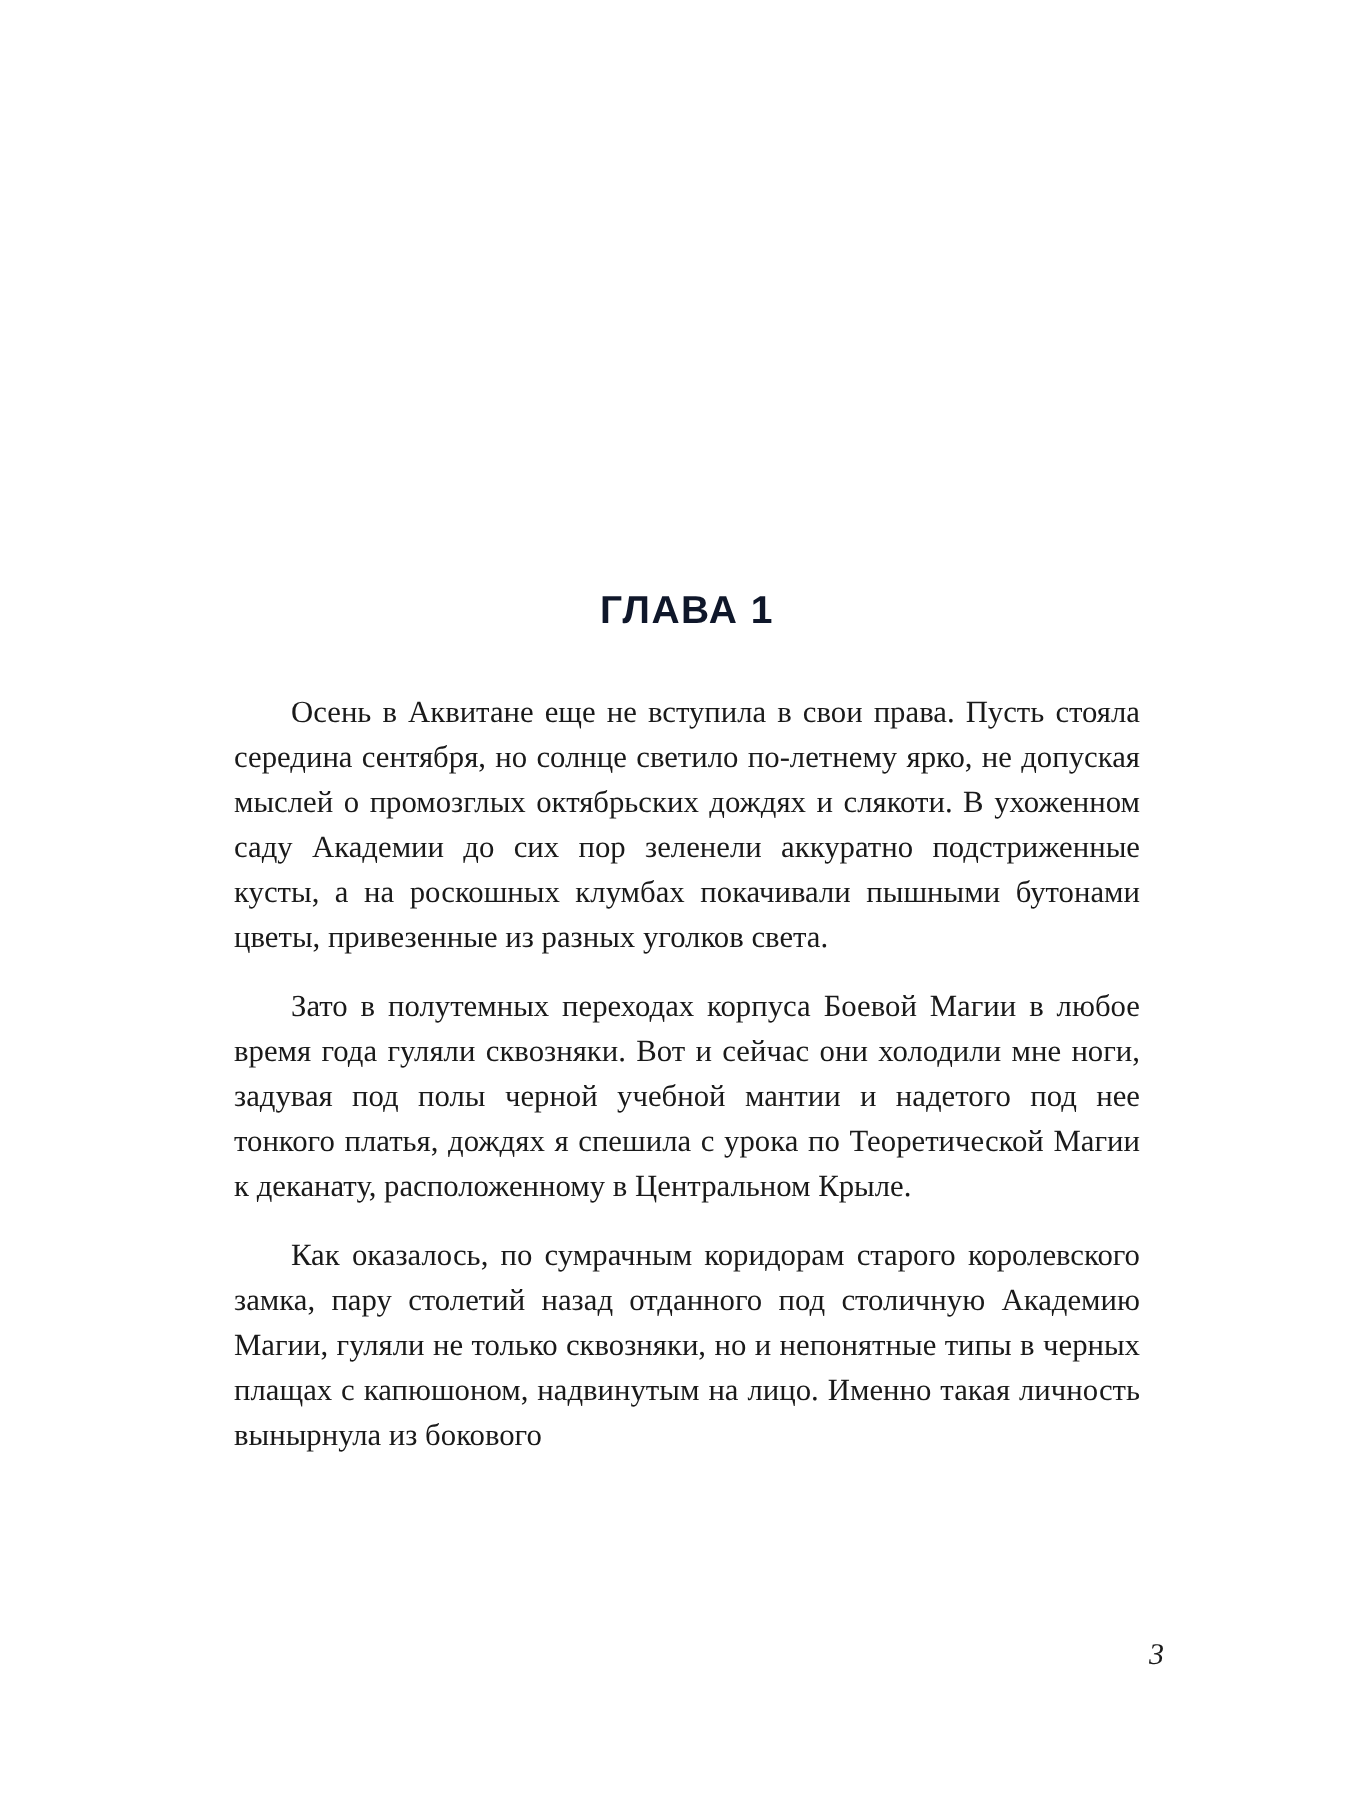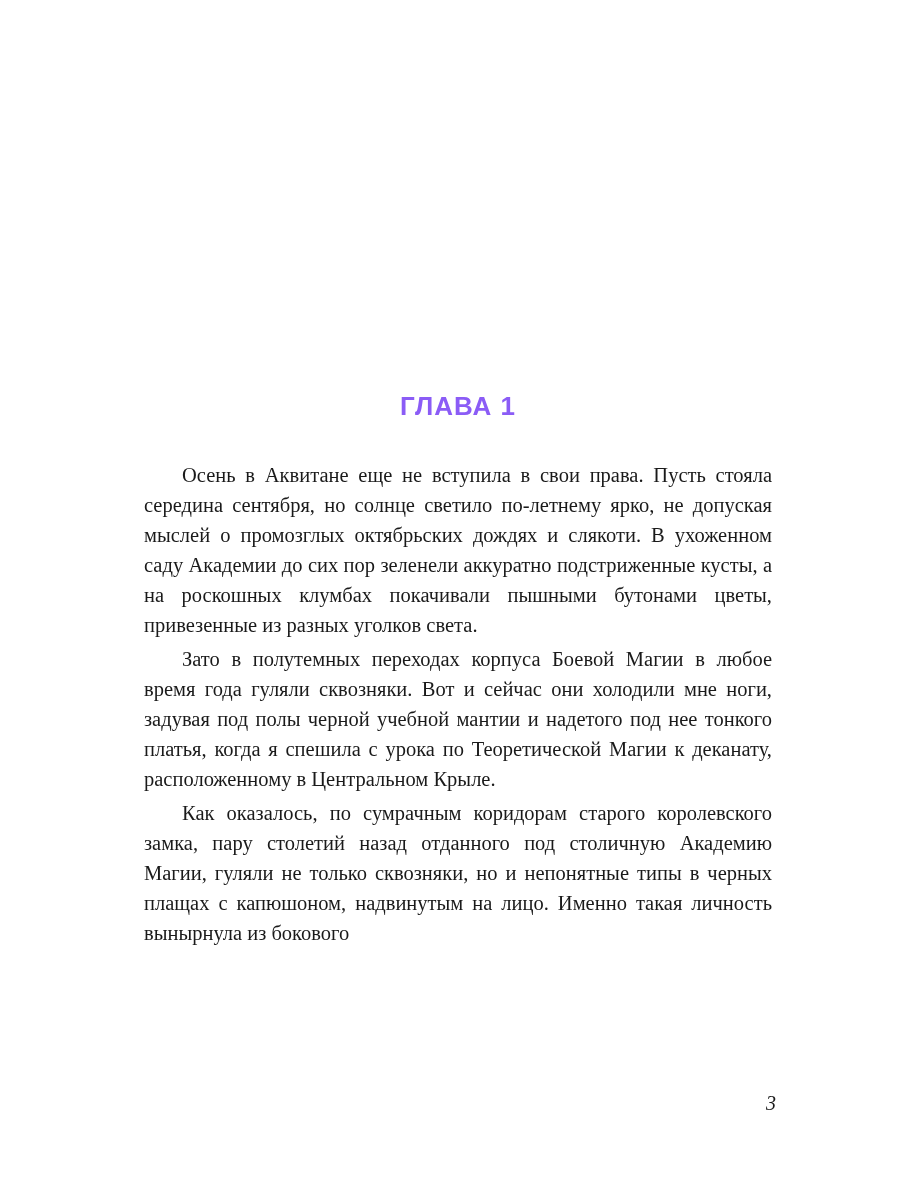--- a/index.html
+++ b/index.html
@@ -24,46 +24,46 @@
     padding-top: 391px;
     box-sizing: border-box;
   }
   .chapter-title {
     margin: 0 0 38px 0;
     text-align: center;
     font-family: "Liberation Sans", sans-serif;
     font-weight: 700;
     font-size: 26px;
     letter-spacing: 1px;
-    color: #8b5cf6;
+    color: #0f172a;
   }
   .body-text {
     font-size: 20.5px;
     line-height: 30px;
     text-align: justify;
   }
   .body-text p {
-    margin: 4px;
+    margin: 16px;
     text-indent: 38px;
   }
   .page-number {
     position: absolute;
     right: 124px;
     top: 1092px;
     font-size: 20px;
     font-style: italic;
     color: #1a1a1a;
   }
 </style>
 </head>
 <body>
 
 <div class="page">
   <div class="content">
     <h1 class="chapter-title">ГЛАВА 1</h1>
     <div class="body-text">
       <p>Осень в Аквитане еще не вступила в свои права. Пусть стояла середина сентября, но солнце светило по-летнему ярко, не допуская мыслей о промозглых октябрьских дождях и слякоти. В ухоженном саду Академии до сих пор зеленели аккуратно подстриженные кусты, а на роскошных клумбах покачивали пышными бутонами цветы, привезенные из разных уголков света.</p>
-      <p>Зато в полутемных переходах корпуса Боевой Магии в любое время года гуляли сквозняки. Вот и сейчас они холодили мне ноги, задувая под полы черной учебной мантии и надетого под нее тонкого платья, когда я спешила с урока по Теоретической Магии к деканату, расположенному в Центральном Крыле.</p>
+      <p>Зато в полутемных переходах корпуса Боевой Магии в любое время года гуляли сквозняки. Вот и сейчас они холодили мне ноги, задувая под полы черной учебной мантии и надетого под нее тонкого платья, дождях я спешила с урока по Теоретической Магии к деканату, расположенному в Центральном Крыле.</p>
       <p>Как оказалось, по сумрачным коридорам старого королевского замка, пару столетий назад отданного под столичную Академию Магии, гуляли не только сквозняки, но и непонятные типы в черных плащах с капюшоном, надвинутым на лицо. Именно такая личность вынырнула из бокового</p>
     </div>
   </div>
   <div class="page-number">3</div>
 </div>
 
 </body></html>

